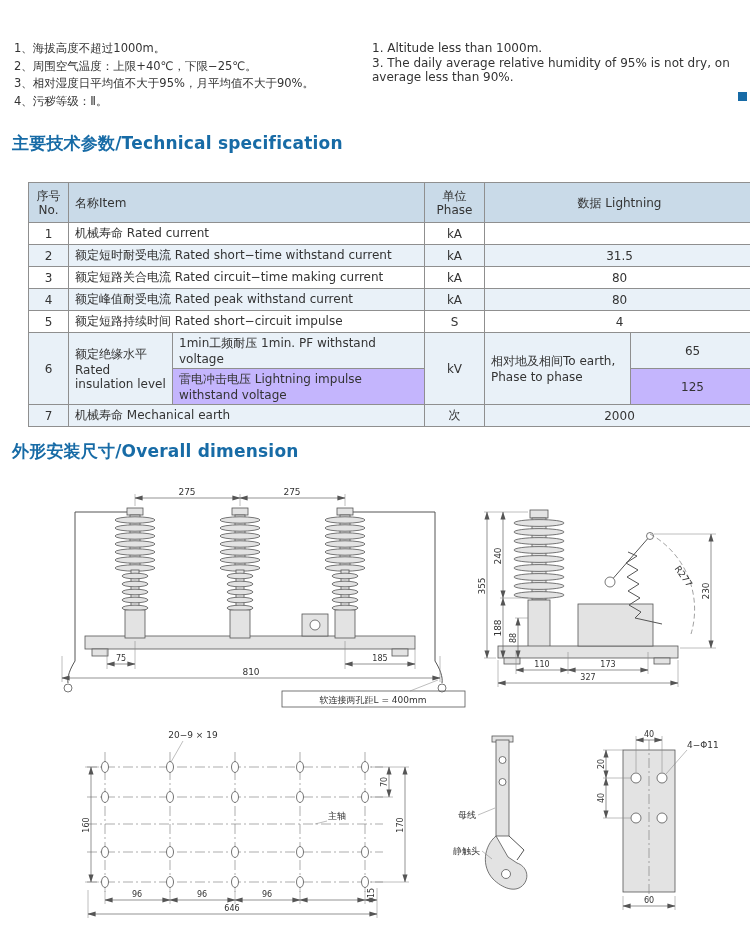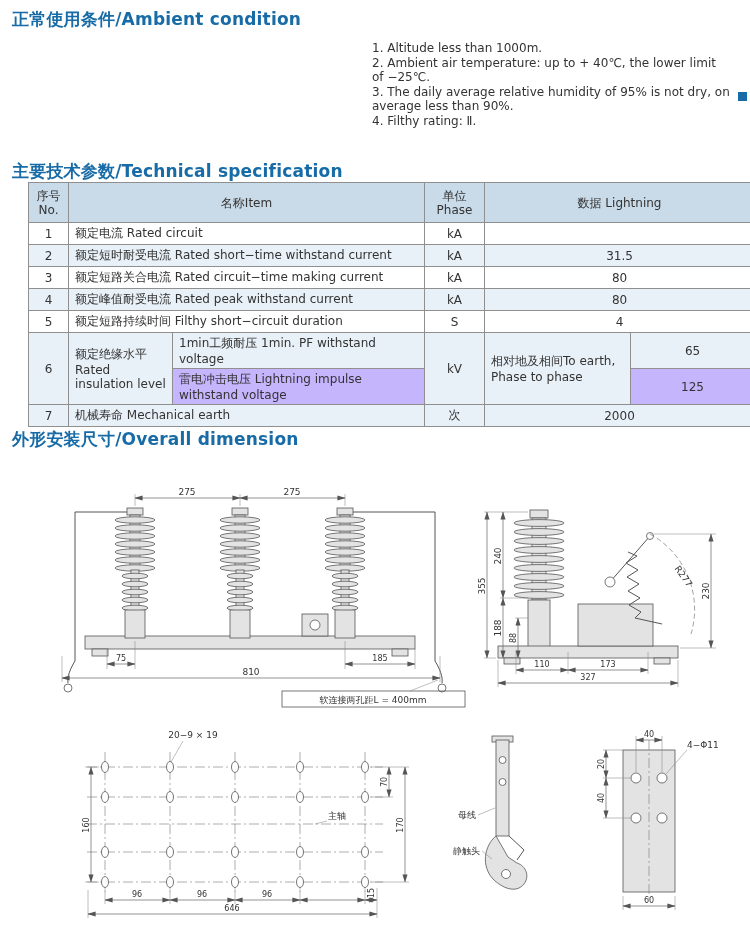--- a/index.html
+++ b/index.html
@@ -33,59 +33,62 @@
 <svg width="0" height="0" style="position:absolute" aria-hidden="true">
   <defs>
     <marker id="arr" viewBox="0 0 10 10" refX="9.5" refY="5" markerWidth="8" markerHeight="8" markerUnits="userSpaceOnUse" orient="auto-start-reverse">
       <path d="M0,1.8 L10,5 L0,8.2 z" fill="#555"></path>
     </marker>
   </defs>
 </svg>
 
 <div class="page">
 
-  <div class="sec-title" style="top:8px">正常使用条件/Ambient condition</div>
-
+
+  <ul class="cn-list">
+    <li>1、海拔高度不超过1000m。</li>
+    <li>2、周围空气温度：上限+40℃，下限−25℃。</li>
+    <li>3、相对湿度日平均值不大于95%，月平均值不大于90%。</li>
+    <li>4、污秽等级：Ⅱ。</li>
+  </ul>
 
   <ul class="en-list">
     <li>1. Altitude less than 1000m.</li>
-    <li>2. Ambient air temperature: up to + 40℃, the lower limit of −25℃.</li>
     <li>3. The daily average relative humidity of 95% is not dry, on average less than 90%.</li>
-    <li>4. Filthy rating: Ⅱ.</li>
   </ul>
 
   <div class="marker"></div>
 
-  <div class="sec-title" style="top:160px">主要技术参数/Technical specification</div>
+  <div class="sec-title" style="top:132px">主要技术参数/Technical specification</div>
 
   <table class="spec">
     <colgroup>
       <col style="width:40px">
         <col style="width:104px">
         <col style="width:252px">
       <col style="width:60px">
         <col style="width:146px">
         <col style="width:124px">
     </colgroup>
     <tbody>
         <tr>
       <th class="c">
         <div>序号</div>
         <div>No.</div>
       </th>
-      <th colspan="2" style="text-align:center">名称Item</th>
+      <th colspan="2" style="text-align:left">名称Item</th>
       <th class="c">
         <div>单位</div>
         <div>Phase</div>
       </th>
       <th colspan="2" class="c">数据 Lightning</th>
     </tr>
     <tr>
       <td class="c">1</td>
-      <td colspan="2">额定电流 Rated circuit</td>
+      <td colspan="2">机械寿命 Rated current</td>
       <td class="c">kA</td>
       <td colspan="2" class="c"></td>
     </tr>
     <tr class="tint">
       <td class="c">2</td>
       <td colspan="2">额定短时耐受电流 Rated short−time withstand current</td>
       <td class="c">kA</td>
       <td colspan="2" class="c">31.5</td>
     </tr>
     <tr>
@@ -95,21 +98,21 @@
       <td colspan="2" class="c">80</td>
     </tr>
     <tr class="tint">
       <td class="c">4</td>
       <td colspan="2">额定峰值耐受电流 Rated peak withstand current</td>
       <td class="c">kA</td>
       <td colspan="2" class="c">80</td>
     </tr>
     <tr>
       <td class="c">5</td>
-      <td colspan="2">额定短路持续时间 Filthy short−circuit duration</td>
+      <td colspan="2">额定短路持续时间 Rated short−circuit impulse</td>
       <td class="c">S</td>
       <td colspan="2" class="c">4</td>
     </tr>
     <tr class="tint">
       <td class="c" rowspan="2">6</td>
       <td rowspan="2">
         <div>额定绝缘水平</div>
         <div>Rated insulation level</div>
       </td>
       <td>1min工频耐压 1min. PF withstand voltage</td>
@@ -126,21 +129,21 @@
     </tr>
     <tr class="tint">
       <td class="c">7</td>
       <td colspan="2">机械寿命 Mechanical earth</td>
       <td class="c">次</td>
       <td colspan="2" class="c">2000</td>
     </tr>
   </tbody>
     </table>
 
-  <div class="sec-title" style="top:428px">外形安装尺寸/Overall dimension</div>
+  <div class="sec-title" style="top:440px">外形安装尺寸/Overall dimension</div>
 
   <svg class="drw" style="left:30px;top:486px" width="445" height="230" viewBox="0 0 445 230">
     <defs>
       <g id="pole">
         <rect x="-8" y="22" width="16" height="7" class="part"></rect>
         <rect x="-5" y="29" width="10" height="54" class="part"></rect>
         <ellipse cx="0" cy="34" rx="20" ry="3.2" class="part"></ellipse>
         <ellipse cx="0" cy="42" rx="20" ry="3.2" class="part"></ellipse>
         <ellipse cx="0" cy="50" rx="20" ry="3.2" class="part"></ellipse>
         <ellipse cx="0" cy="58" rx="20" ry="3.2" class="part"></ellipse>

